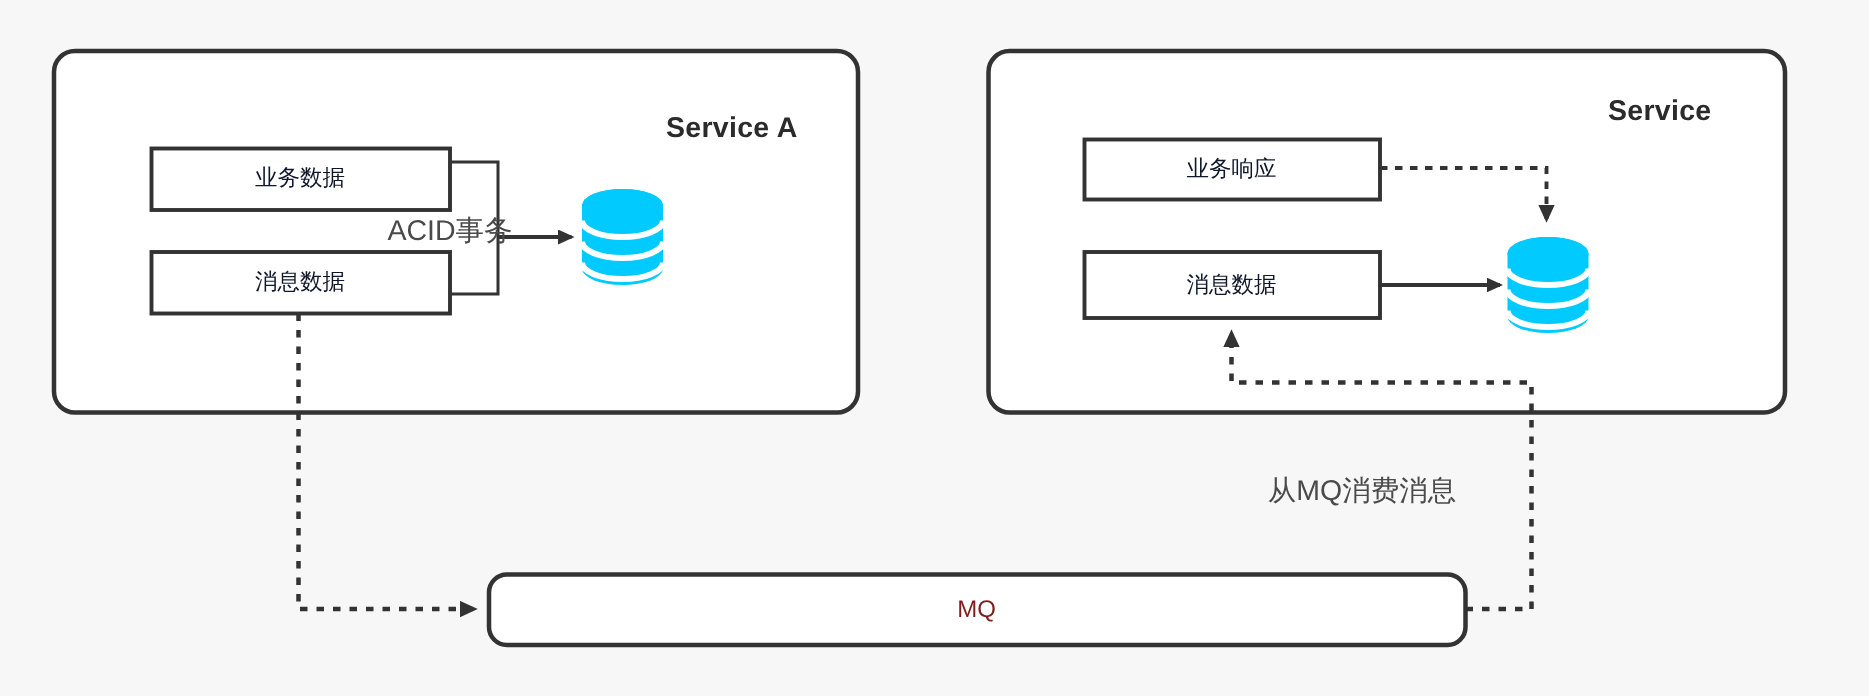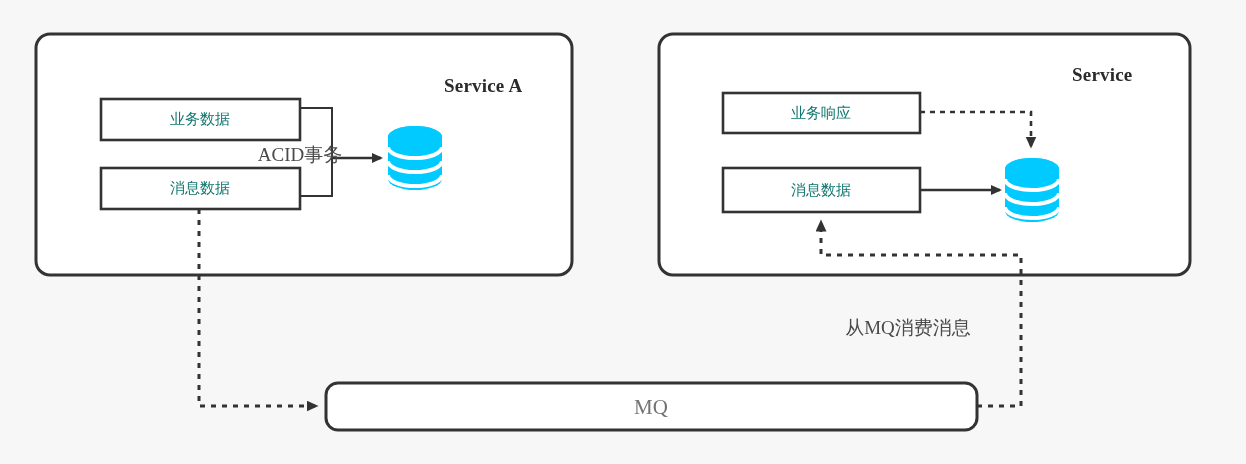--- a/index.html
+++ b/index.html
@@ -3,55 +3,55 @@
 <meta charset="utf-8">
 <style>
   html,body{margin:0;padding:0;}
   body{
     width:1246px;height:464px;
     background:#f7f7f7;
     font-family:"Liberation Sans","DejaVu Sans",sans-serif;
     overflow:hidden;
     position:relative;
   }
-  #stage{position:absolute;inset:0;width:1246px;height:412px;font-family:Liberation Serif, serif;}
+  #stage{position:absolute;inset:0;width:1246px;height:412px;}
   svg#diagram{position:absolute;left:0;top:0;width:1246px;height:464px;}
 
   .panel-title{
     position:absolute;
     font-weight:bold;
     font-size:19px;
     color:#2b2b2b;
     letter-spacing:.2px;
     white-space:nowrap;
   }
   #title-a{left:444px;top:75px;}
   #title-b{left:1072px;top:64px;}
 
   .node-label{
     position:absolute;
     font-size:15px;
-    color:#0f766e;
+    color:#0f172a;
     white-space:nowrap;
     text-align:center;
     transform:translate(-50%,-50%);
   }
   .edge-label{
     position:absolute;
     font-size:19px;
     color:#4a4a4a;
     white-space:nowrap;
     text-align:center;
     transform:translate(-50%,-50%);
     line-height:22px;
   }
   .mq-label{
     position:absolute;
-    font-size:21px;
-    color:#737373;
+    font-size:16px;
+    color:#7f1d1d;
     white-space:nowrap;
     transform:translate(-50%,-50%);
   }
 </style>
 </head>
 <body>
 
 <div id="stage">
 
   <svg id="diagram" viewBox="0 0 1246 464">

